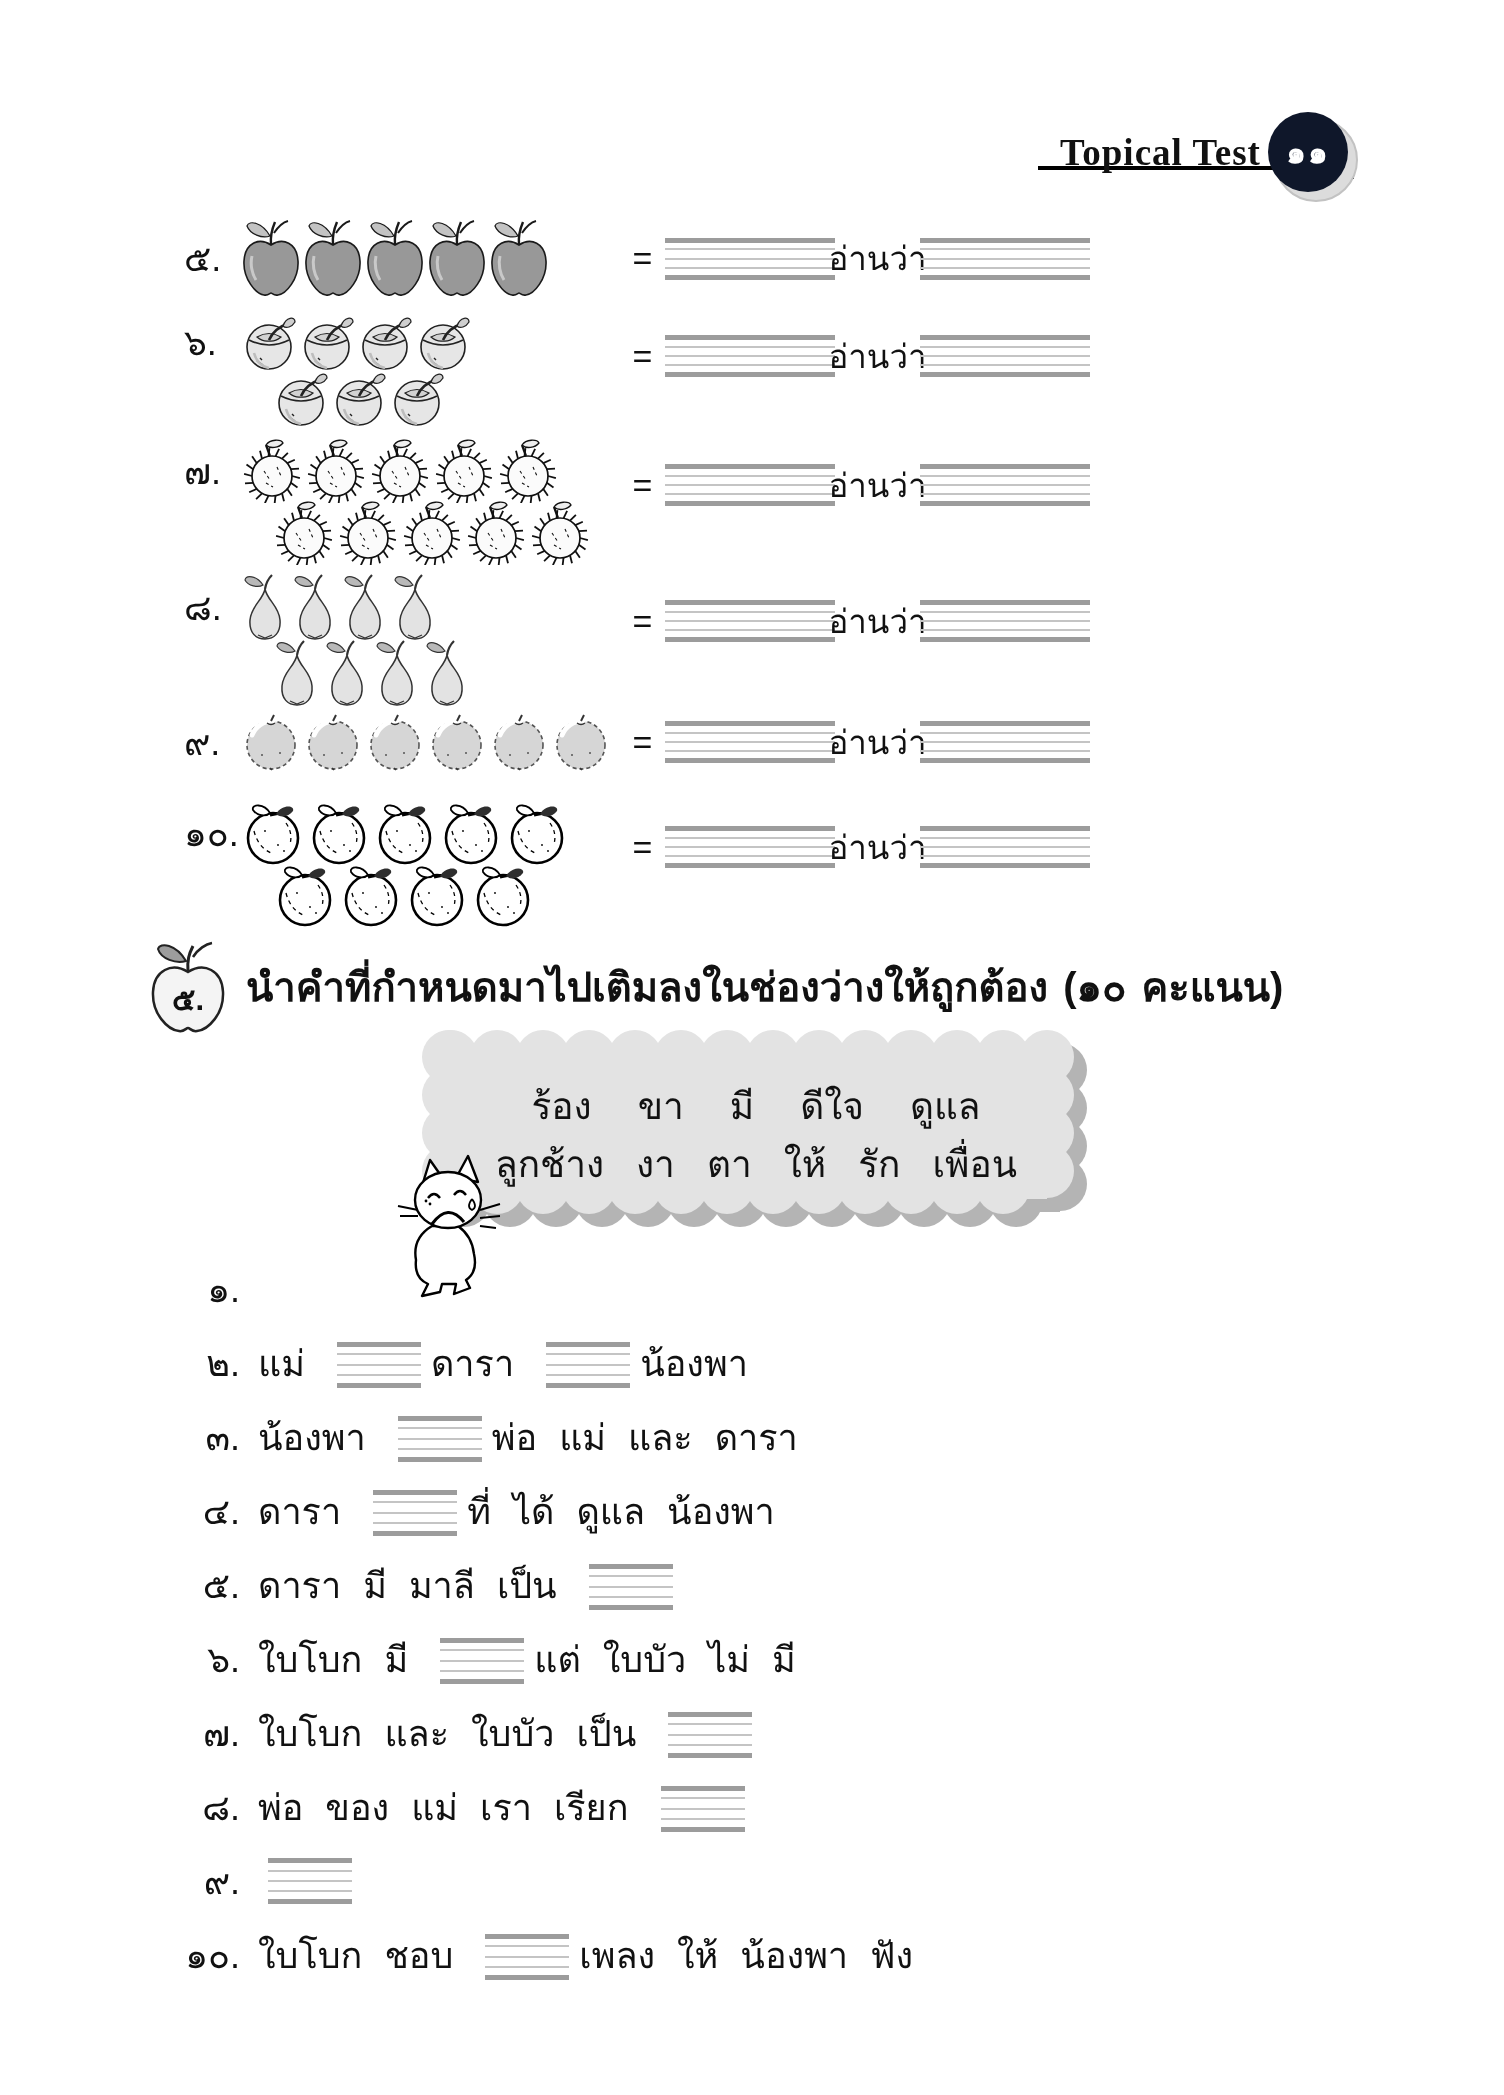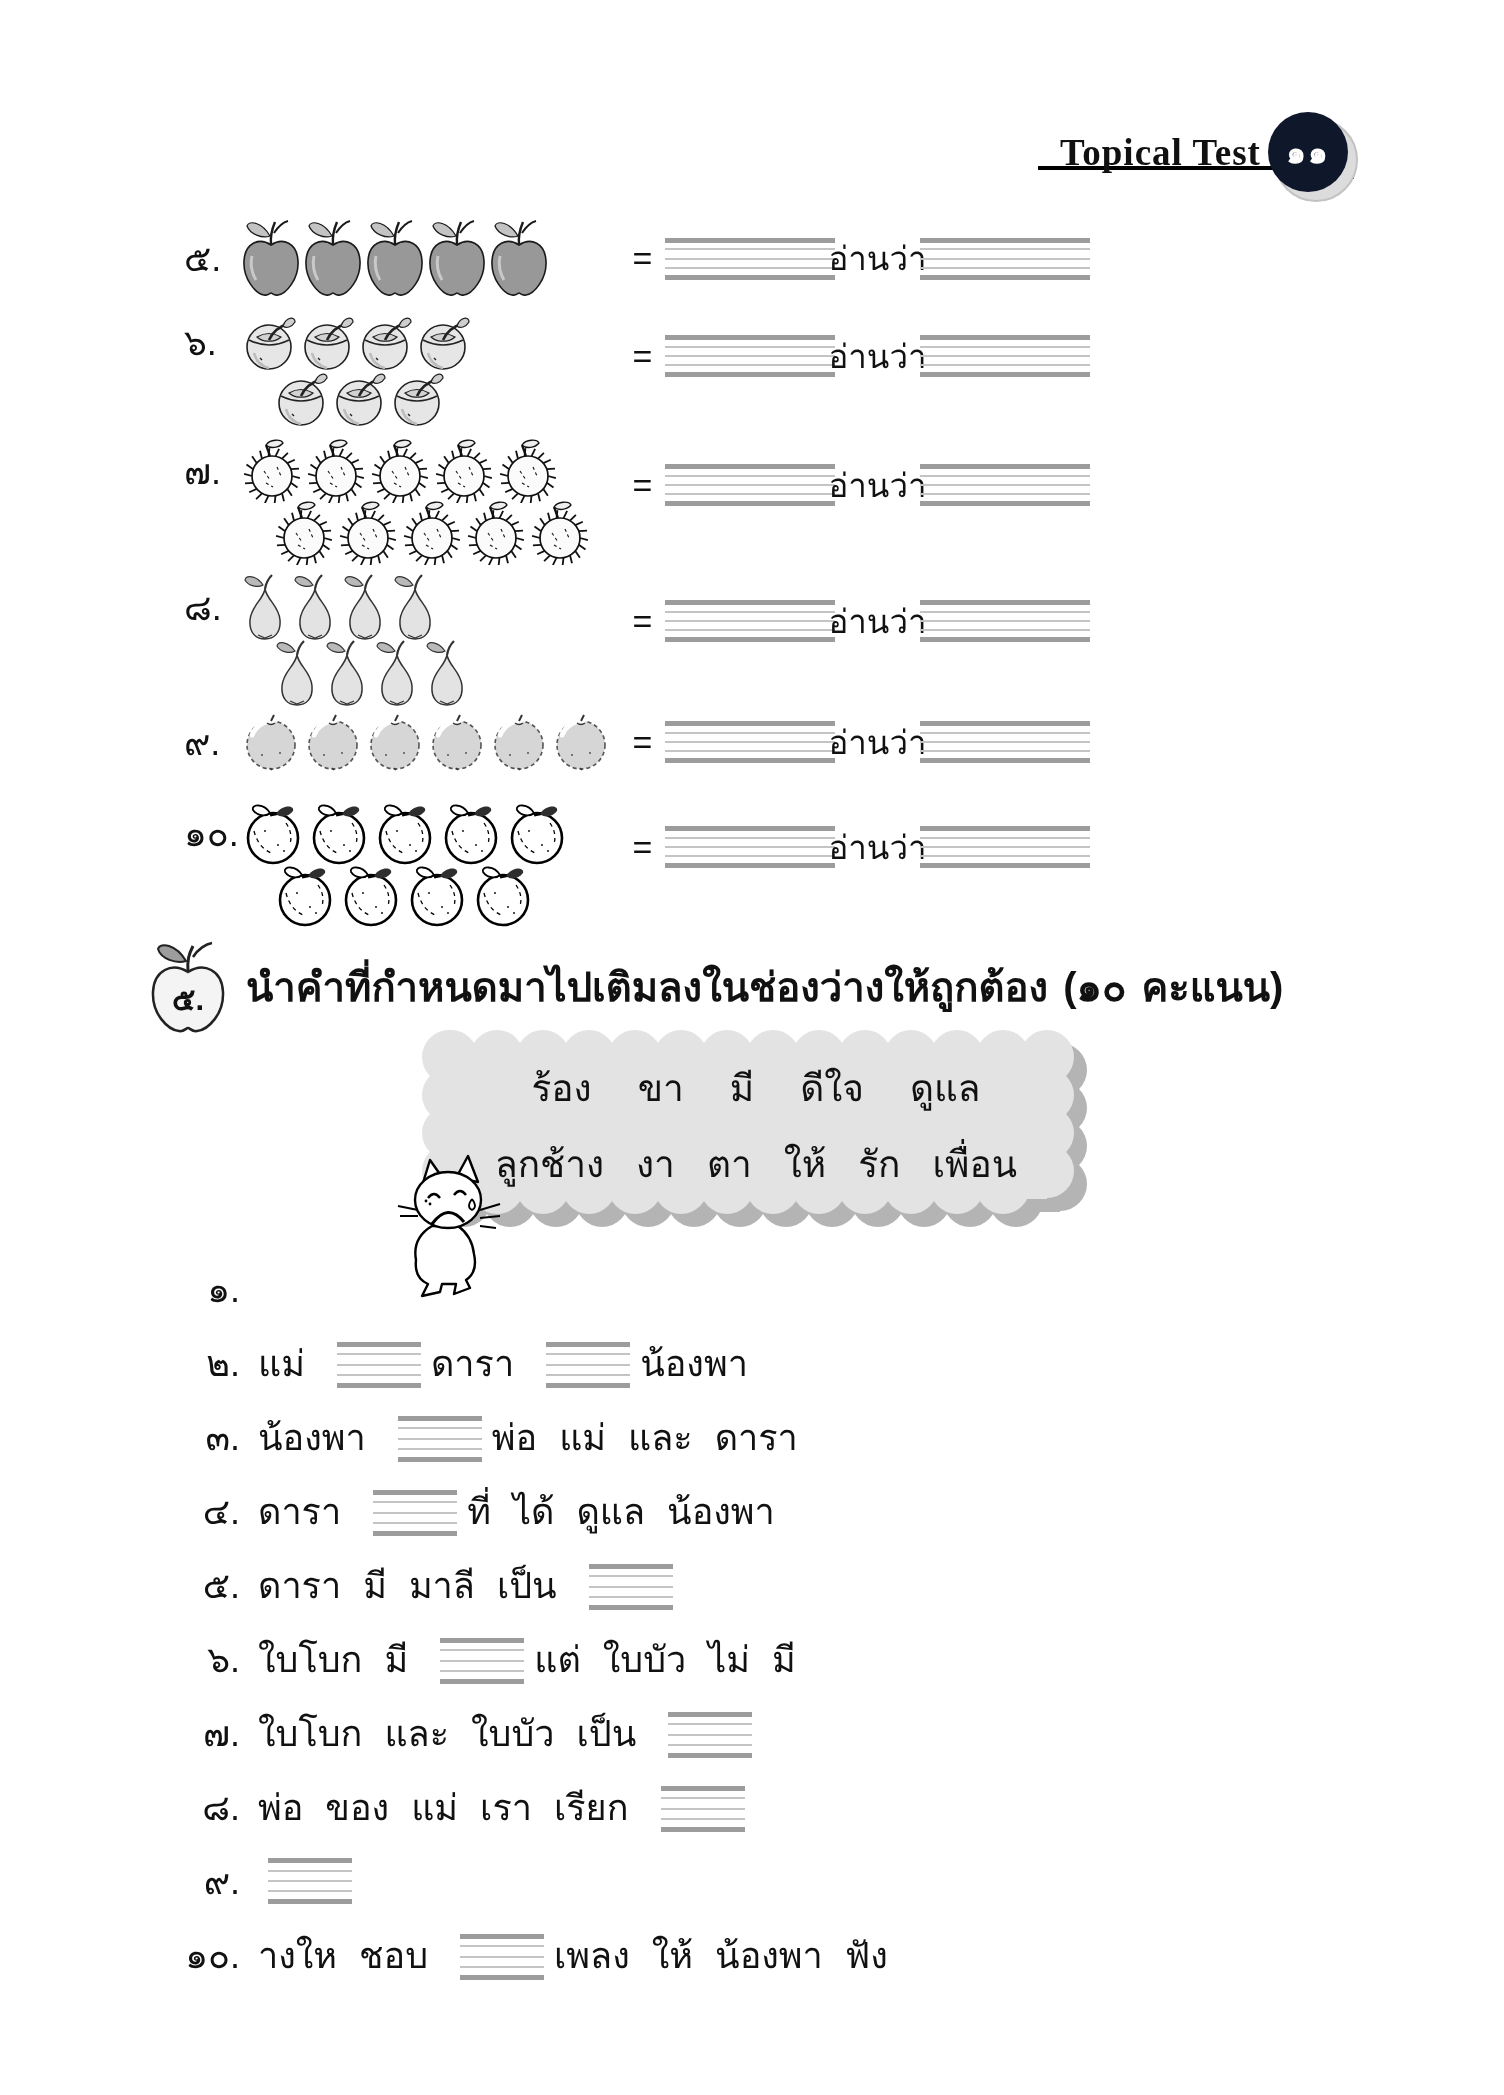--- a/index.html
+++ b/index.html
@@ -46,21 +46,21 @@
   .sec-apple{position:relative;width:84px;height:94px;flex:0 0 auto;}
   .sec-apple .num{position:absolute;left:0;top:34px;width:84px;text-align:center;
                   font-size:31px;font-weight:bold;}
   .sec-title{font-size:40px;font-weight:bold;margin-left:16px;white-space:nowrap;word-spacing:4px;}
 
   
   #bubble{position:absolute;left:416px;top:1026px;width:700px;height:210px;}
   #bubble svg{position:absolute;left:0;top:0;}
   .wb-row{position:absolute;left:30px;width:620px;display:flex;justify-content:center;
           font-size:37px;word-spacing:6px;}
-  .wb-row1{top:32px;gap:46px;}
+  .wb-row1{top:50px;gap:46px;}
   .wb-row2{top:108px;gap:32px;justify-content:center;}
 
   
   #cat{position:absolute;left:392px;top:1152px;width:115px;height:150px;}
 
   
   #fill-list{position:absolute;left:150px;top:1252px;width:1160px;}
   .f-row{height:74px;display:flex;align-items:center;}
   .f-num{width:90px;text-align:right;padding-right:18px;font-size:36px;flex:0 0 auto;}
   .f-body{font-size:36px;word-spacing:12px;white-space:nowrap;}
@@ -882,17 +882,17 @@
       <div class="f-row">
         <div class="f-num">๘.</div>
                    <div class="f-body"><span>พ่อ ของ แม่ เรา เรียก</span> <span class="blank small"></span></div>
       </div>
       <div class="f-row">
         <div class="f-num">๙.</div>
                    <div class="f-body"> <span class="blank small"></span></div>
       </div>
       <div class="f-row">
         <div class="f-num">๑๐.</div>
-                   <div class="f-body"><span>างให ชอบ</span> <span class="blank small"></span><span>เพลง ให้ น้องพา ฟัง</span> </div>
+                   <div class="f-body"><span>ใบโบก ชอบ</span> <span class="blank small"></span><span>เพลง ให้ น้องพา ฟัง</span> </div>
       </div>
     </div>
 
 </div>
 
 </body></html>

